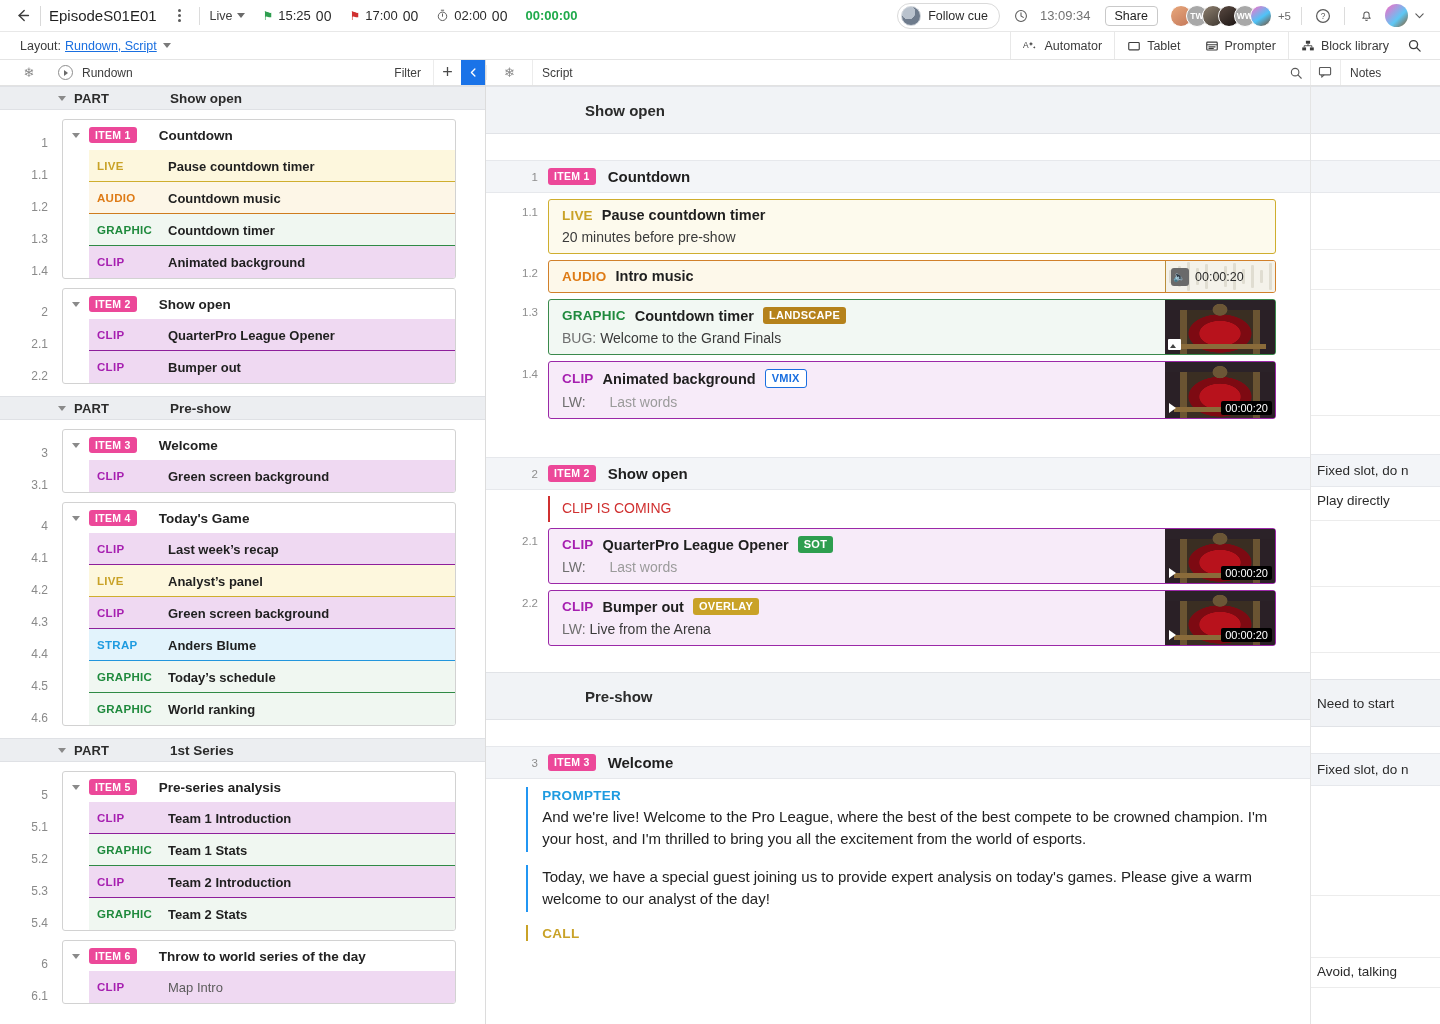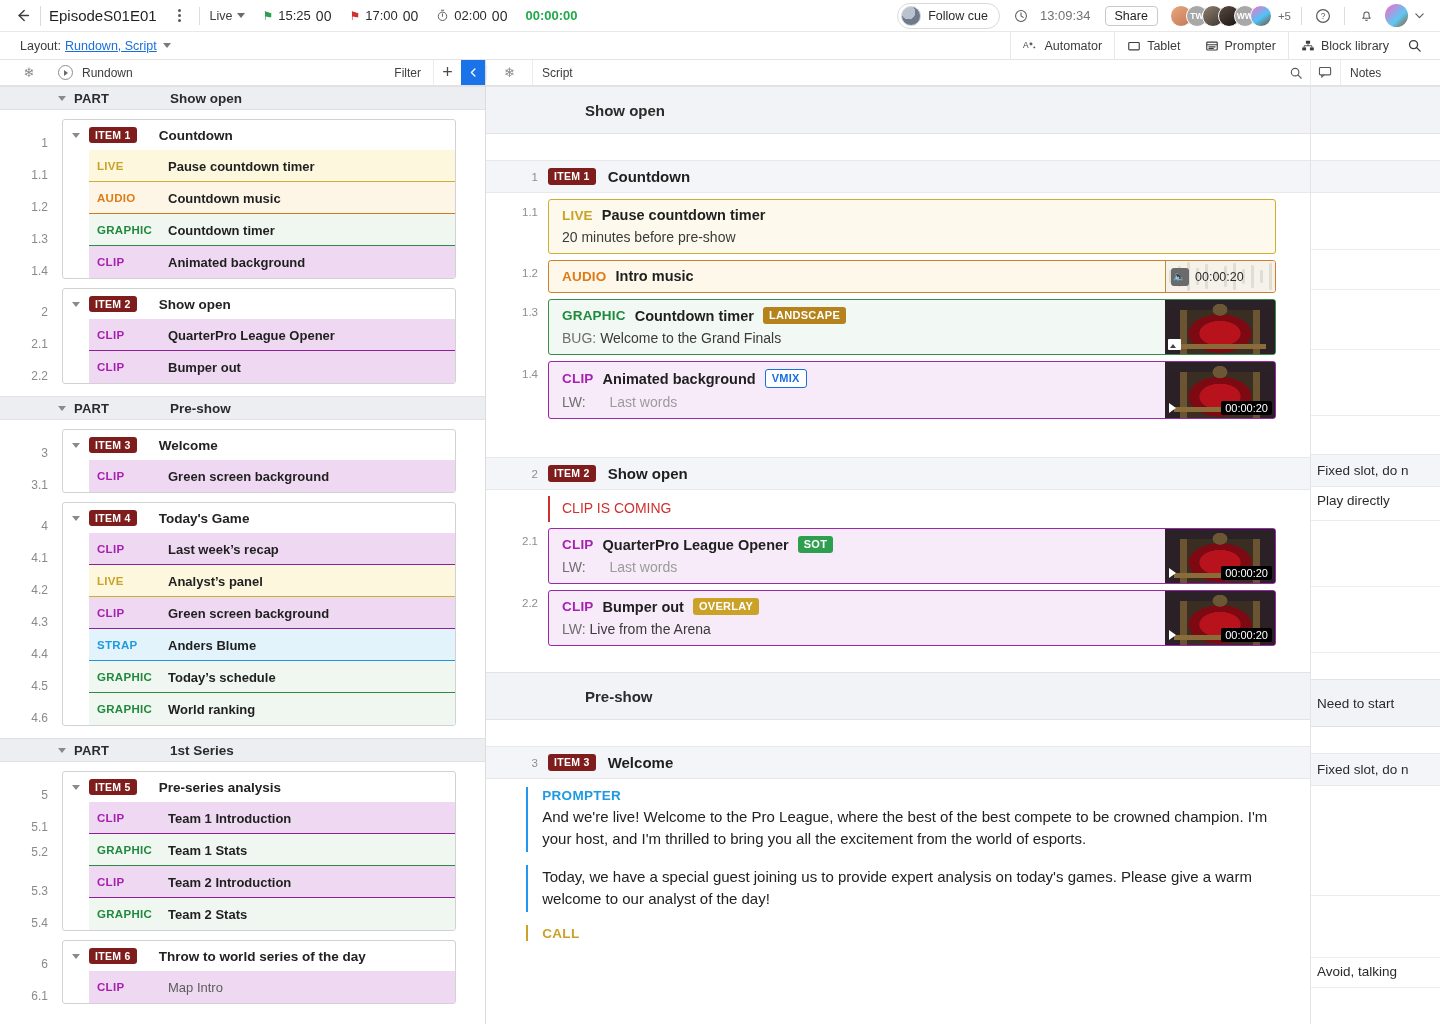--- a/index.html
+++ b/index.html
@@ -95,21 +95,21 @@
   }
   .part-caret { width:74px; display:flex; justify-content:flex-end; padding-right:8px; }
   .caret { width:0;height:0;border-left:4.5px solid transparent;border-right:4.5px solid transparent;border-top:5px solid #8a8a8a; cursor:pointer;}
   .part-kind { width:96px; font-size:13px; font-weight:700; color:#2b2b2b; letter-spacing:.2px;}
   .part-name { font-size:13.5px; font-weight:700; color:#2b2b2b; }
 
   .item-card { margin:9px 29px 0 62px; border:1px solid #d2d2d2; border-radius:3px; background:#fff; overflow:hidden; position:relative; }
   .item-head { display:flex; align-items:center; height:30px; padding-left:0; }
   .ih-caret { width:26px; display:flex; justify-content:center; }
   .badge-item {
-    background:#7f1d1d; color:#fff; font-size:10.5px; font-weight:700; letter-spacing:.3px;
+    background:#ec4899; color:#fff; font-size:10.5px; font-weight:700; letter-spacing:.3px;
     border-radius:3px; padding:3px 6px; line-height:1;
   }
   .item-title { font-size:13.5px; font-weight:700; color:#222; margin-left:22px; }
   .sub-row { display:flex; align-items:center; height:32px; margin-left:26px; position:relative; }
   .sub-row .stripe { position:absolute; left:0; right:0; top:0; bottom:0; }
   .sub-kind { position:relative; width:79px; font-size:11.5px; font-weight:700; letter-spacing:.3px; padding-left:8px;}
   .sub-title { position:relative; font-size:13px; color:#1f1f1f; font-weight:600; }
   .sub-title.muted { color:#5c5c5c; font-weight:400; }
 
   
@@ -518,21 +518,21 @@
           <div class="part-caret">
               <span class="caret"></span>
             </div>
           <div class="part-kind">PART</div>
           <div class="part-name">1st Series</div>
         </div>
 
         <div style="position:relative;">
           <div class="rownum" style="top:17px;">5</div>
           <div class="rownum" style="top:49px;">5.1</div>
-          <div class="rownum" style="top:74px;">5.2</div>
+          <div class="rownum" style="top:81px;">5.2</div>
           <div class="rownum" style="top:113px;">5.3</div>
           <div class="rownum" style="top:145px;">5.4</div>
           <div class="item-card">
             <div class="item-head">
               <div class="ih-caret">
                   <span class="caret"></span>
                 </div>
               <span class="badge-item">ITEM 5</span>
               <span class="item-title">Pre-series analysis</span>
             </div>

